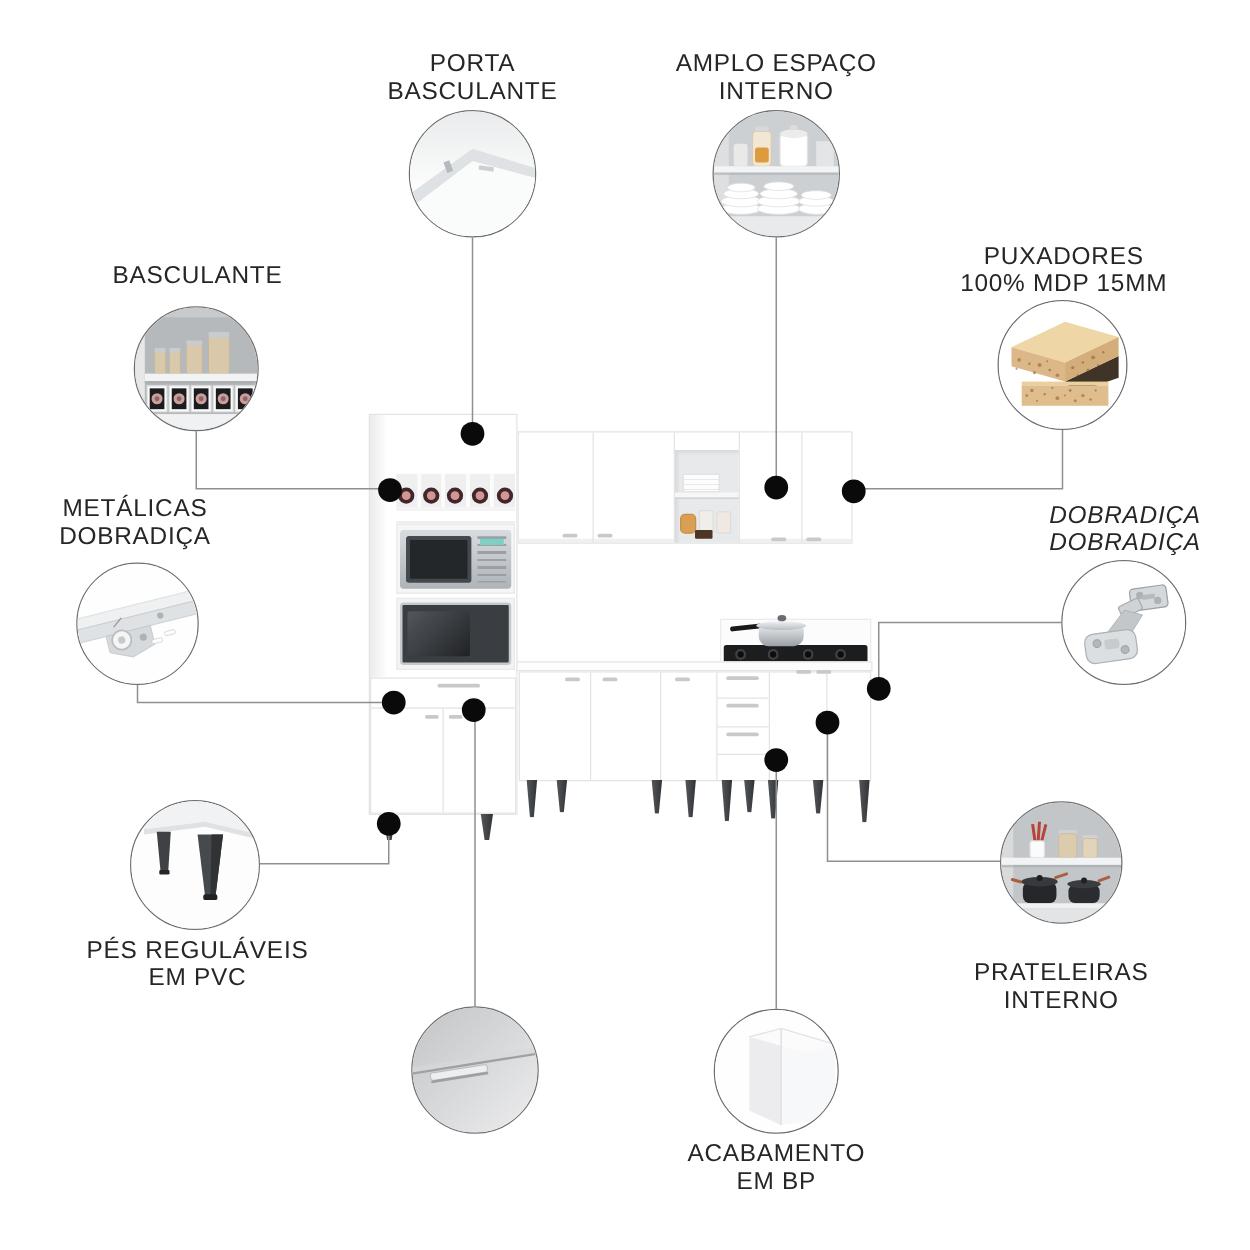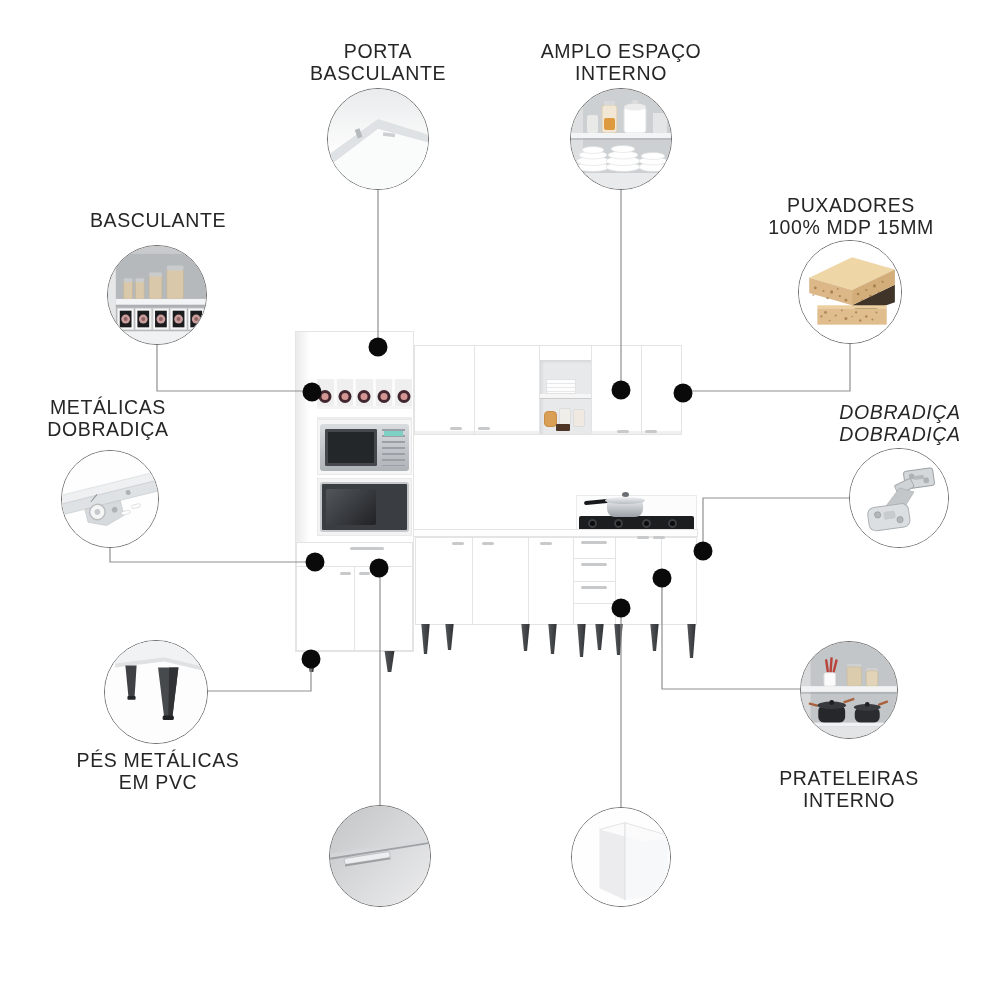--- a/index.html
+++ b/index.html
@@ -215,26 +215,30 @@
   </div>
   <div class="label" id="l-corredicas">
     <span class="ln">METÁLICAS</span>
     <span class="ln">DOBRADIÇA</span>
   </div>
   <div class="label" id="l-dobradica">
     <span class="ln">DOBRADIÇA</span>
     <span class="ln">DOBRADIÇA</span>
   </div>
   <div class="label" id="l-pes">
-    <span class="ln">PÉS METÁLICAS</span>
+    <span class="ln">PÉS REGULÁVEIS</span>
     <span class="ln">EM PVC</span>
   </div>
   <div class="label" id="l-prateleiras">
     <span class="ln">PRATELEIRAS</span>
     <span class="ln">INTERNO</span>
+  </div>
+  <div class="label" id="l-acabamento">
+    <span class="ln">ACABAMENTO</span>
+    <span class="ln">EM BP</span>
   </div>
 
   <div class="circle" id="c-porta">
     <svg viewBox="0 0 100 100">
       <defs>
           <linearGradient id="pbg" x1="0" y1="0" x2="0" y2="1">
         <stop offset="0" stop-color="#e9ebec"></stop>
             <stop offset=".6" stop-color="#fcfcfc"></stop>
           </linearGradient>
         </defs>

